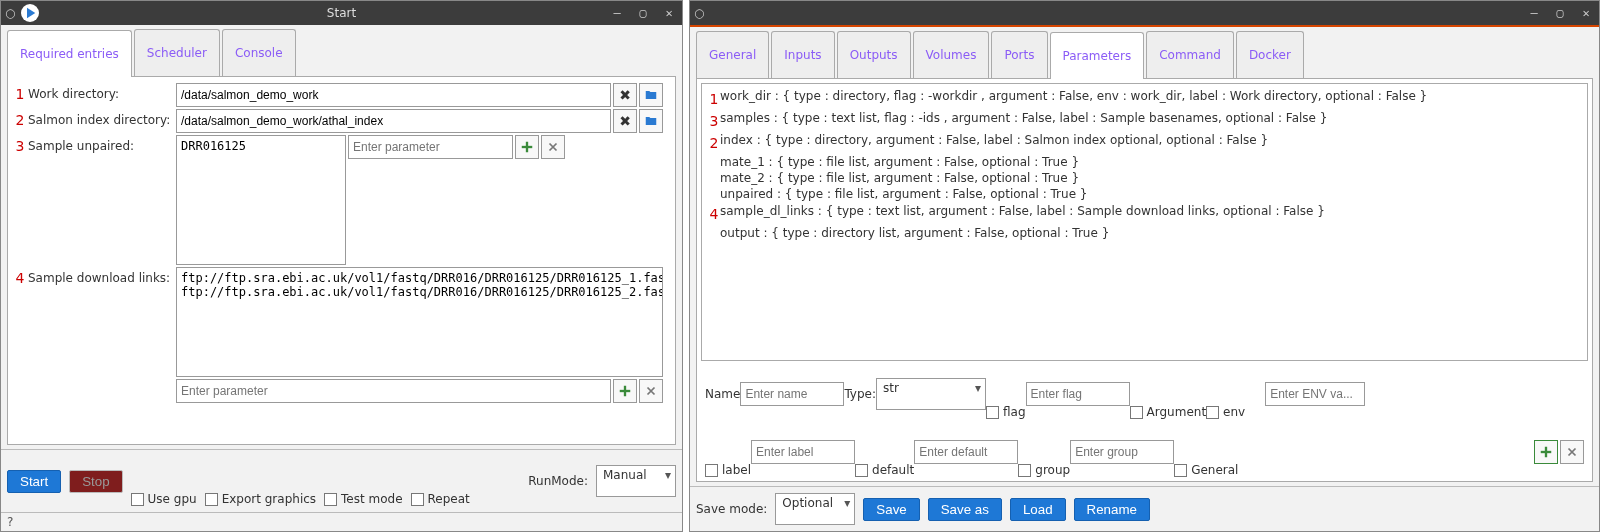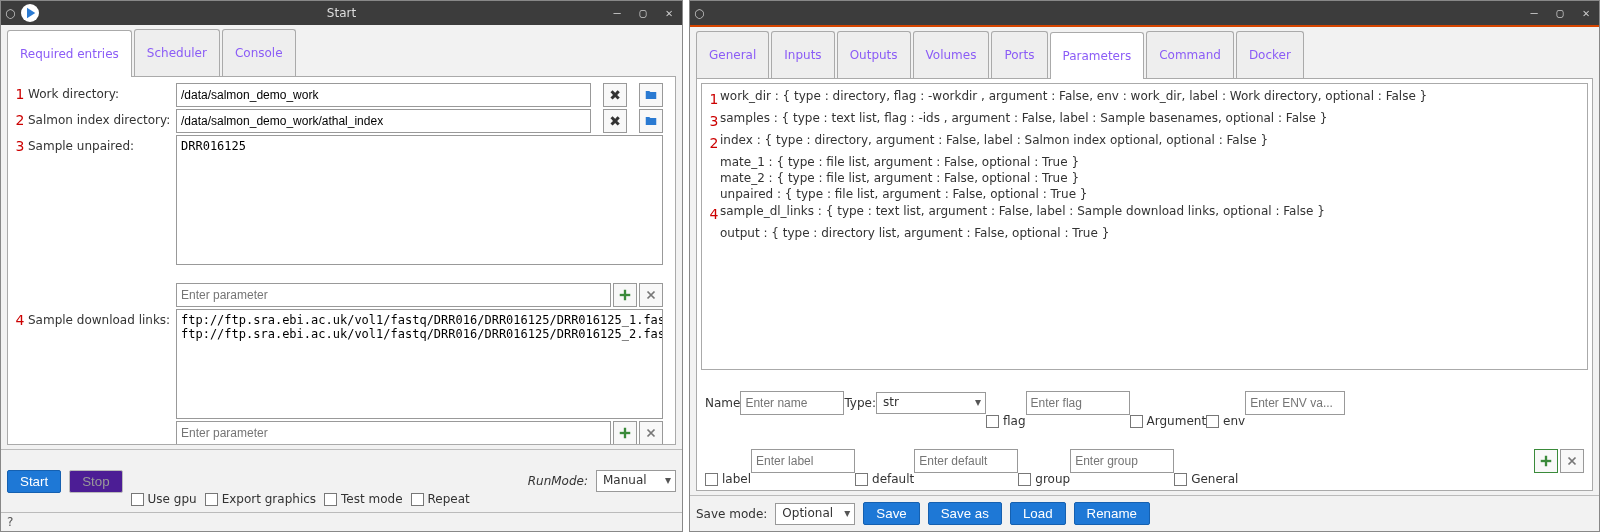--- a/index.html
+++ b/index.html
@@ -69,21 +69,21 @@
     margin: 0 6px 4px 6px;
     display:flex;
     flex-direction:column;
     overflow:hidden;
   }
   
   .form-area { flex:1; overflow:auto; padding:6px 12px 6px 6px; position:relative; }
   .form-row { display:flex; align-items:flex-start; margin-bottom:2px; }
   .ann { color:#c00; font-size:14px; width:12px; text-align:center; line-height:22px; font-weight:500;}
   .label-col { width:150px; padding:4px 2px; color:#333; }
-  .field-col { flex:1; display:flex; align-items:center; gap:12px; }
+  .field-col { flex:1; display:flex; align-items:center; gap:2px; }
   .text-input {
     flex:1;
     border:1px solid #999;
     padding:3px 4px;
     background:#fff;
     height:24px;
     font-size:12px;
   }
   .text-area {
     border:1px solid #999;
@@ -113,30 +113,30 @@
     background:#f2f2f2;
   }
   .btn {
     border:1px solid #888;
     padding:3px 12px;
     background:#f0f0f0;
     cursor:pointer;
     border-radius:2px;
   }
   .btn.primary { background:#1e78d6; color:#fff; border-color:#1560b0;}
-  .btn.disabled { background:#4c1d95; color:#999; border-color:#bbb;}
+  .btn.disabled { background:#7f1d1d; color:#999; border-color:#bbb;}
   .chk { display:flex; align-items:center; gap:4px;margin-top:36px; }
   .chkbox { width:13px; height:13px; border:1px solid #777; background:#fff; }
   .select {
     border:1px solid #999;
     padding:2px 20px 2px 6px;
     background:#fff;
     position:relative;
     min-width:80px;
-    height:22px;
+    height:32px;
   }
   .select::after {
     content:"▾";
     position:absolute; right:4px; top:2px; color:#555;
   }
   .help-footer { padding:2px 6px; color:#555; border-top:1px solid #bbb; }
 
   
   .orange-line { height:2px; background:#d64500; margin:0;}
   .param-list {
@@ -218,21 +218,21 @@
             <svg viewBox="0 0 24 24" fill="#2a7ad2">
                 <path d="M3 5h6l2 2h10v12H3z"></path>
               </svg>
           </span>
         </div>
       </div>
 
       <div class="form-row">
         <span class="ann">3</span>
         <div class="label-col">Sample unpaired:</div>
-        <div class="field-col" style="flex-direction:column; align-items:stretch; gap:18px;">
+        <div class="field-col" style="align-items:stretch; gap:2px;">
           <textarea class="text-area" style="height: 130px;">DRR016125</textarea>
           <div style="display:flex; gap:2px;">
             <input class="text-input" placeholder="Enter parameter" style="">
             <span class="iconbtn">
                 <svg viewBox="0 0 24 24" fill="#3a8a3a">
                   <rect x="3" y="10" width="18" height="4"></rect>
                   <rect x="10" y="3" width="4" height="18"></rect>
                 </svg>
               </span>
             <span class="iconbtn">
@@ -282,21 +282,21 @@
         <span>Export graphics</span>
       </label>
     <label class="chk">
         <span class="chkbox"></span>
         <span>Test mode</span>
       </label>
     <label class="chk">
         <span class="chkbox"></span>
         <span>Repeat</span>
       </label>
-    <span style="margin-left:auto;font-style:italic;">RunMode:</span>
+    <span style="margin-left:auto;">RunMode:</span>
     <div class="select"><span>Manual</span></div>
   </div>
   <div class="help-footer"><span>?</span></div>
 </div>
 
 <div class="window window-right">
   <div class="titlebar">
     <span style="color:#ccc;">○</span>
     <div class="winbtns">
       <span class="winbtn">—</span>
@@ -364,21 +364,21 @@
         </label>
       <input class="text-input" placeholder="Enter flag" style="">
       <label class="chk">
           <span class="chkbox"></span>
           <span>Argument</span>
         </label>
       <label class="chk">
           <span class="chkbox"></span>
           <span>env</span>
         </label>
-      <input class="text-input" style="width: 100px;" placeholder="Enter ENV va...">
+      <input class="text-input" style="width: 100px; margin-left: 20px;" placeholder="Enter ENV va...">
     </div>
 
     <div class="form-grid">
       <label class="chk">
           <span class="chkbox"></span>
           <span>label</span>
         </label>
       <input class="text-input" placeholder="Enter label" style="">
       <label class="chk">
           <span class="chkbox"></span>

